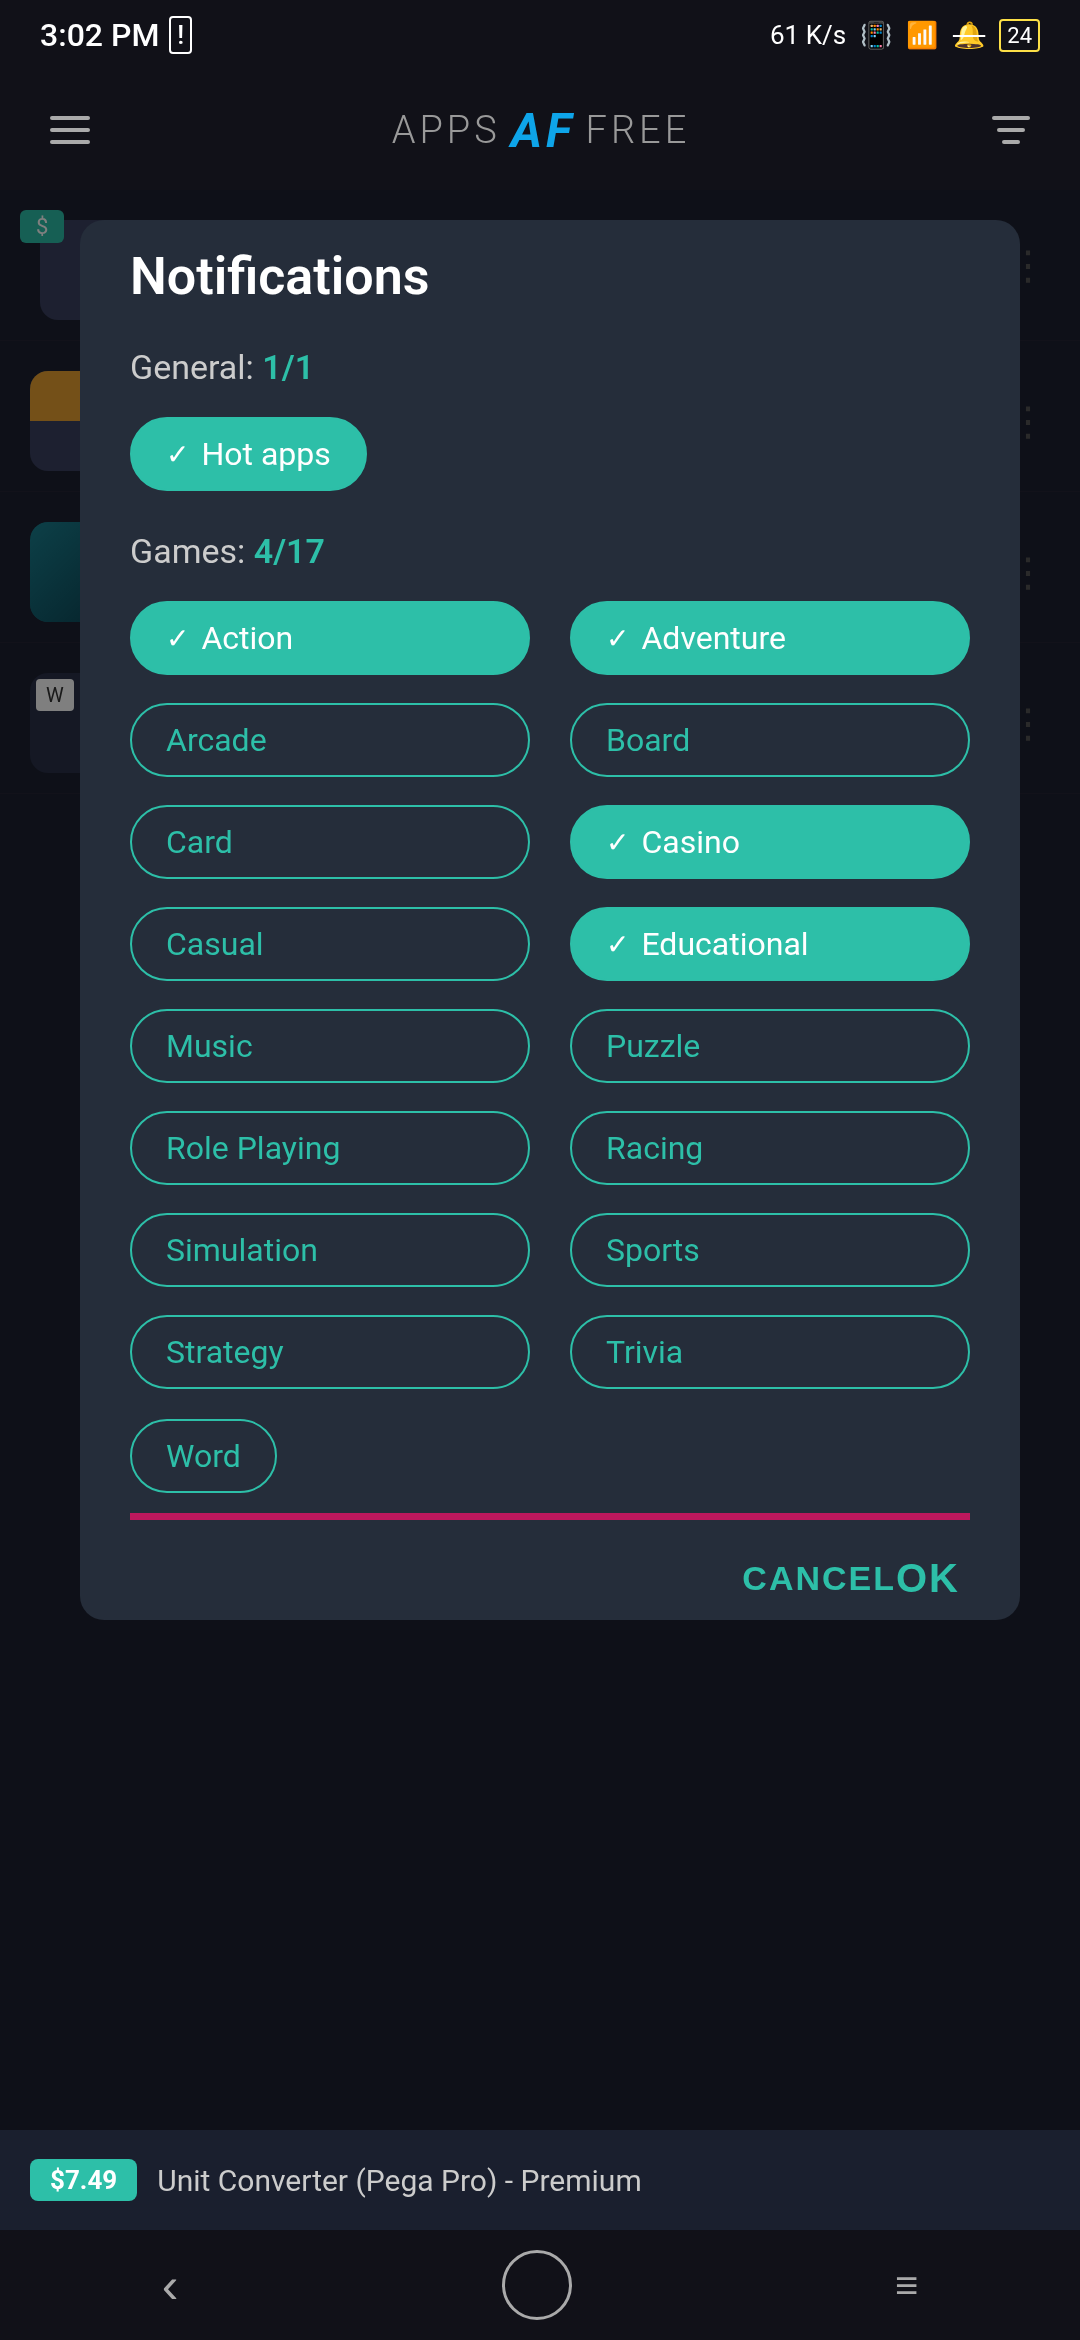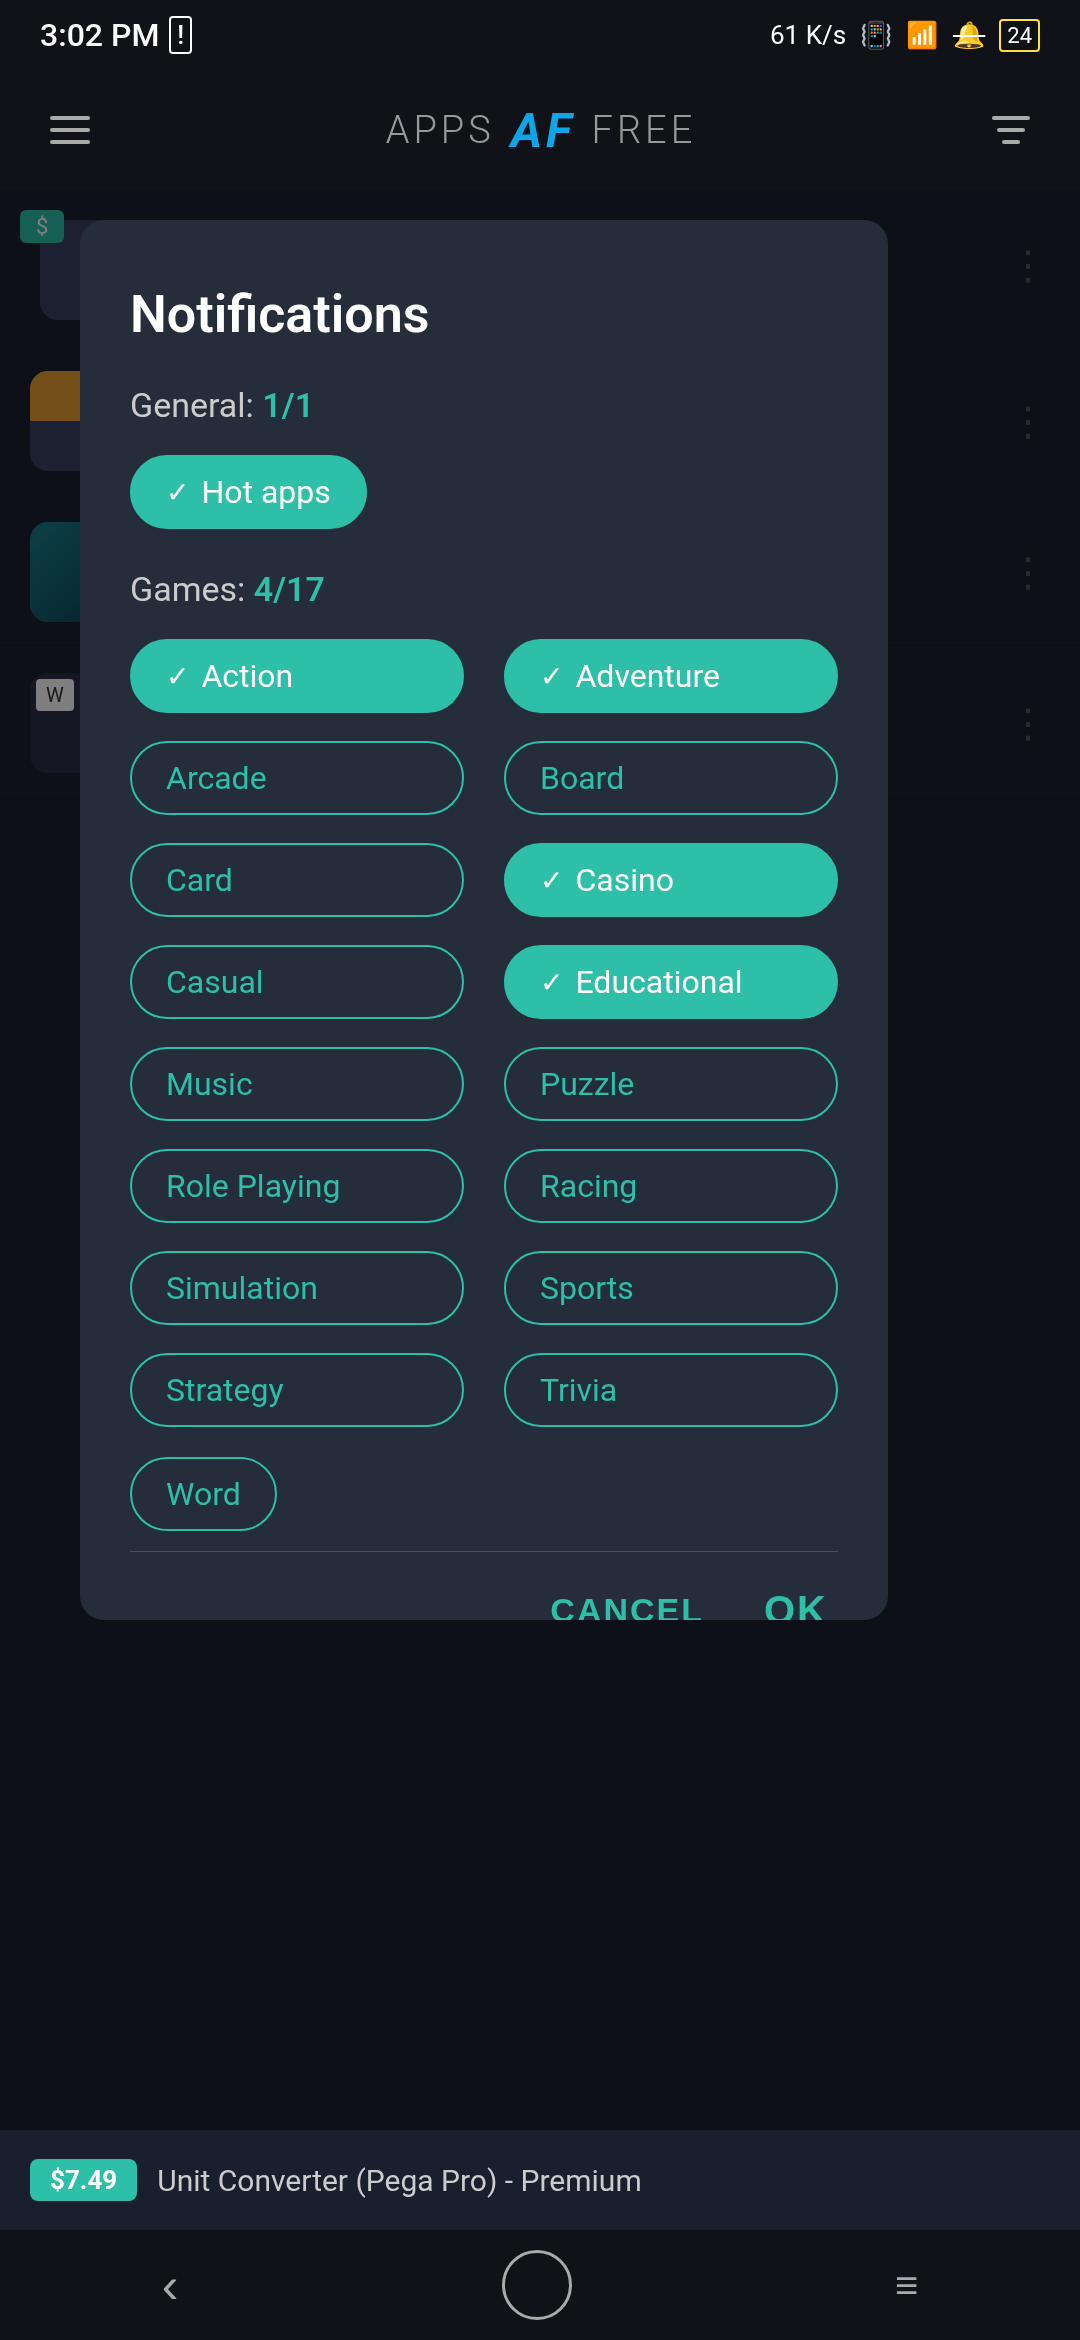--- a/index.html
+++ b/index.html
@@ -70,21 +70,21 @@
     .header-menu-icon span {
       display: block;
       width: 40px;
       height: 4px;
       background: #aaa;
       border-radius: 2px;
     }
     .header-logo {
       display: flex;
       align-items: center;
-      gap: 16px;
+      gap: 10px;
       color: #999;
       font-size: 38px;
       font-weight: 300;
       letter-spacing: 4px;
     }
     .logo-af {
       color: #0ea5e9;
       font-size: 48px;
       font-weight: 700;
       font-style: italic;
@@ -149,25 +149,25 @@
       height: calc(100% - 190px - 110px);
       background: rgba(0,0,0,0.5);
       z-index: 2;
     }
 
     
     .dialog {
       position: absolute;
       top: 220px;
       left: 80px;
-      width: 808px;
+      width: 940px;
       background: #252d3a;
       border-radius: 24px;
       z-index: 10;
-      padding: 64px 50px 0 50px;
+      padding: 26px 50px 0 50px;
       max-height: 1400px;
       overflow: hidden;
     }
 
     .dialog-title {
       color: #ffffff;
       font-size: 52px;
       font-weight: 600;
       margin-bottom: 40px;
     }
@@ -213,23 +213,22 @@
 
     
     .chips-single {
       margin-bottom: 0;
     }
 
     
     .dialog-footer {
       display: flex;
       justify-content: flex-end;
-      gap: 60px;
       padding: 36px 10px 36px 0;
-      border-top: 1px solid #be185d;
+      border-top: 7px solid #be185d;
       margin-top: 20px;
     }
     .btn-cancel {
       color: #2dbfa8;
       font-size: 34px;
       font-weight: 600;
       background: none;
       border: none;
       cursor: pointer;
       letter-spacing: 2px;

